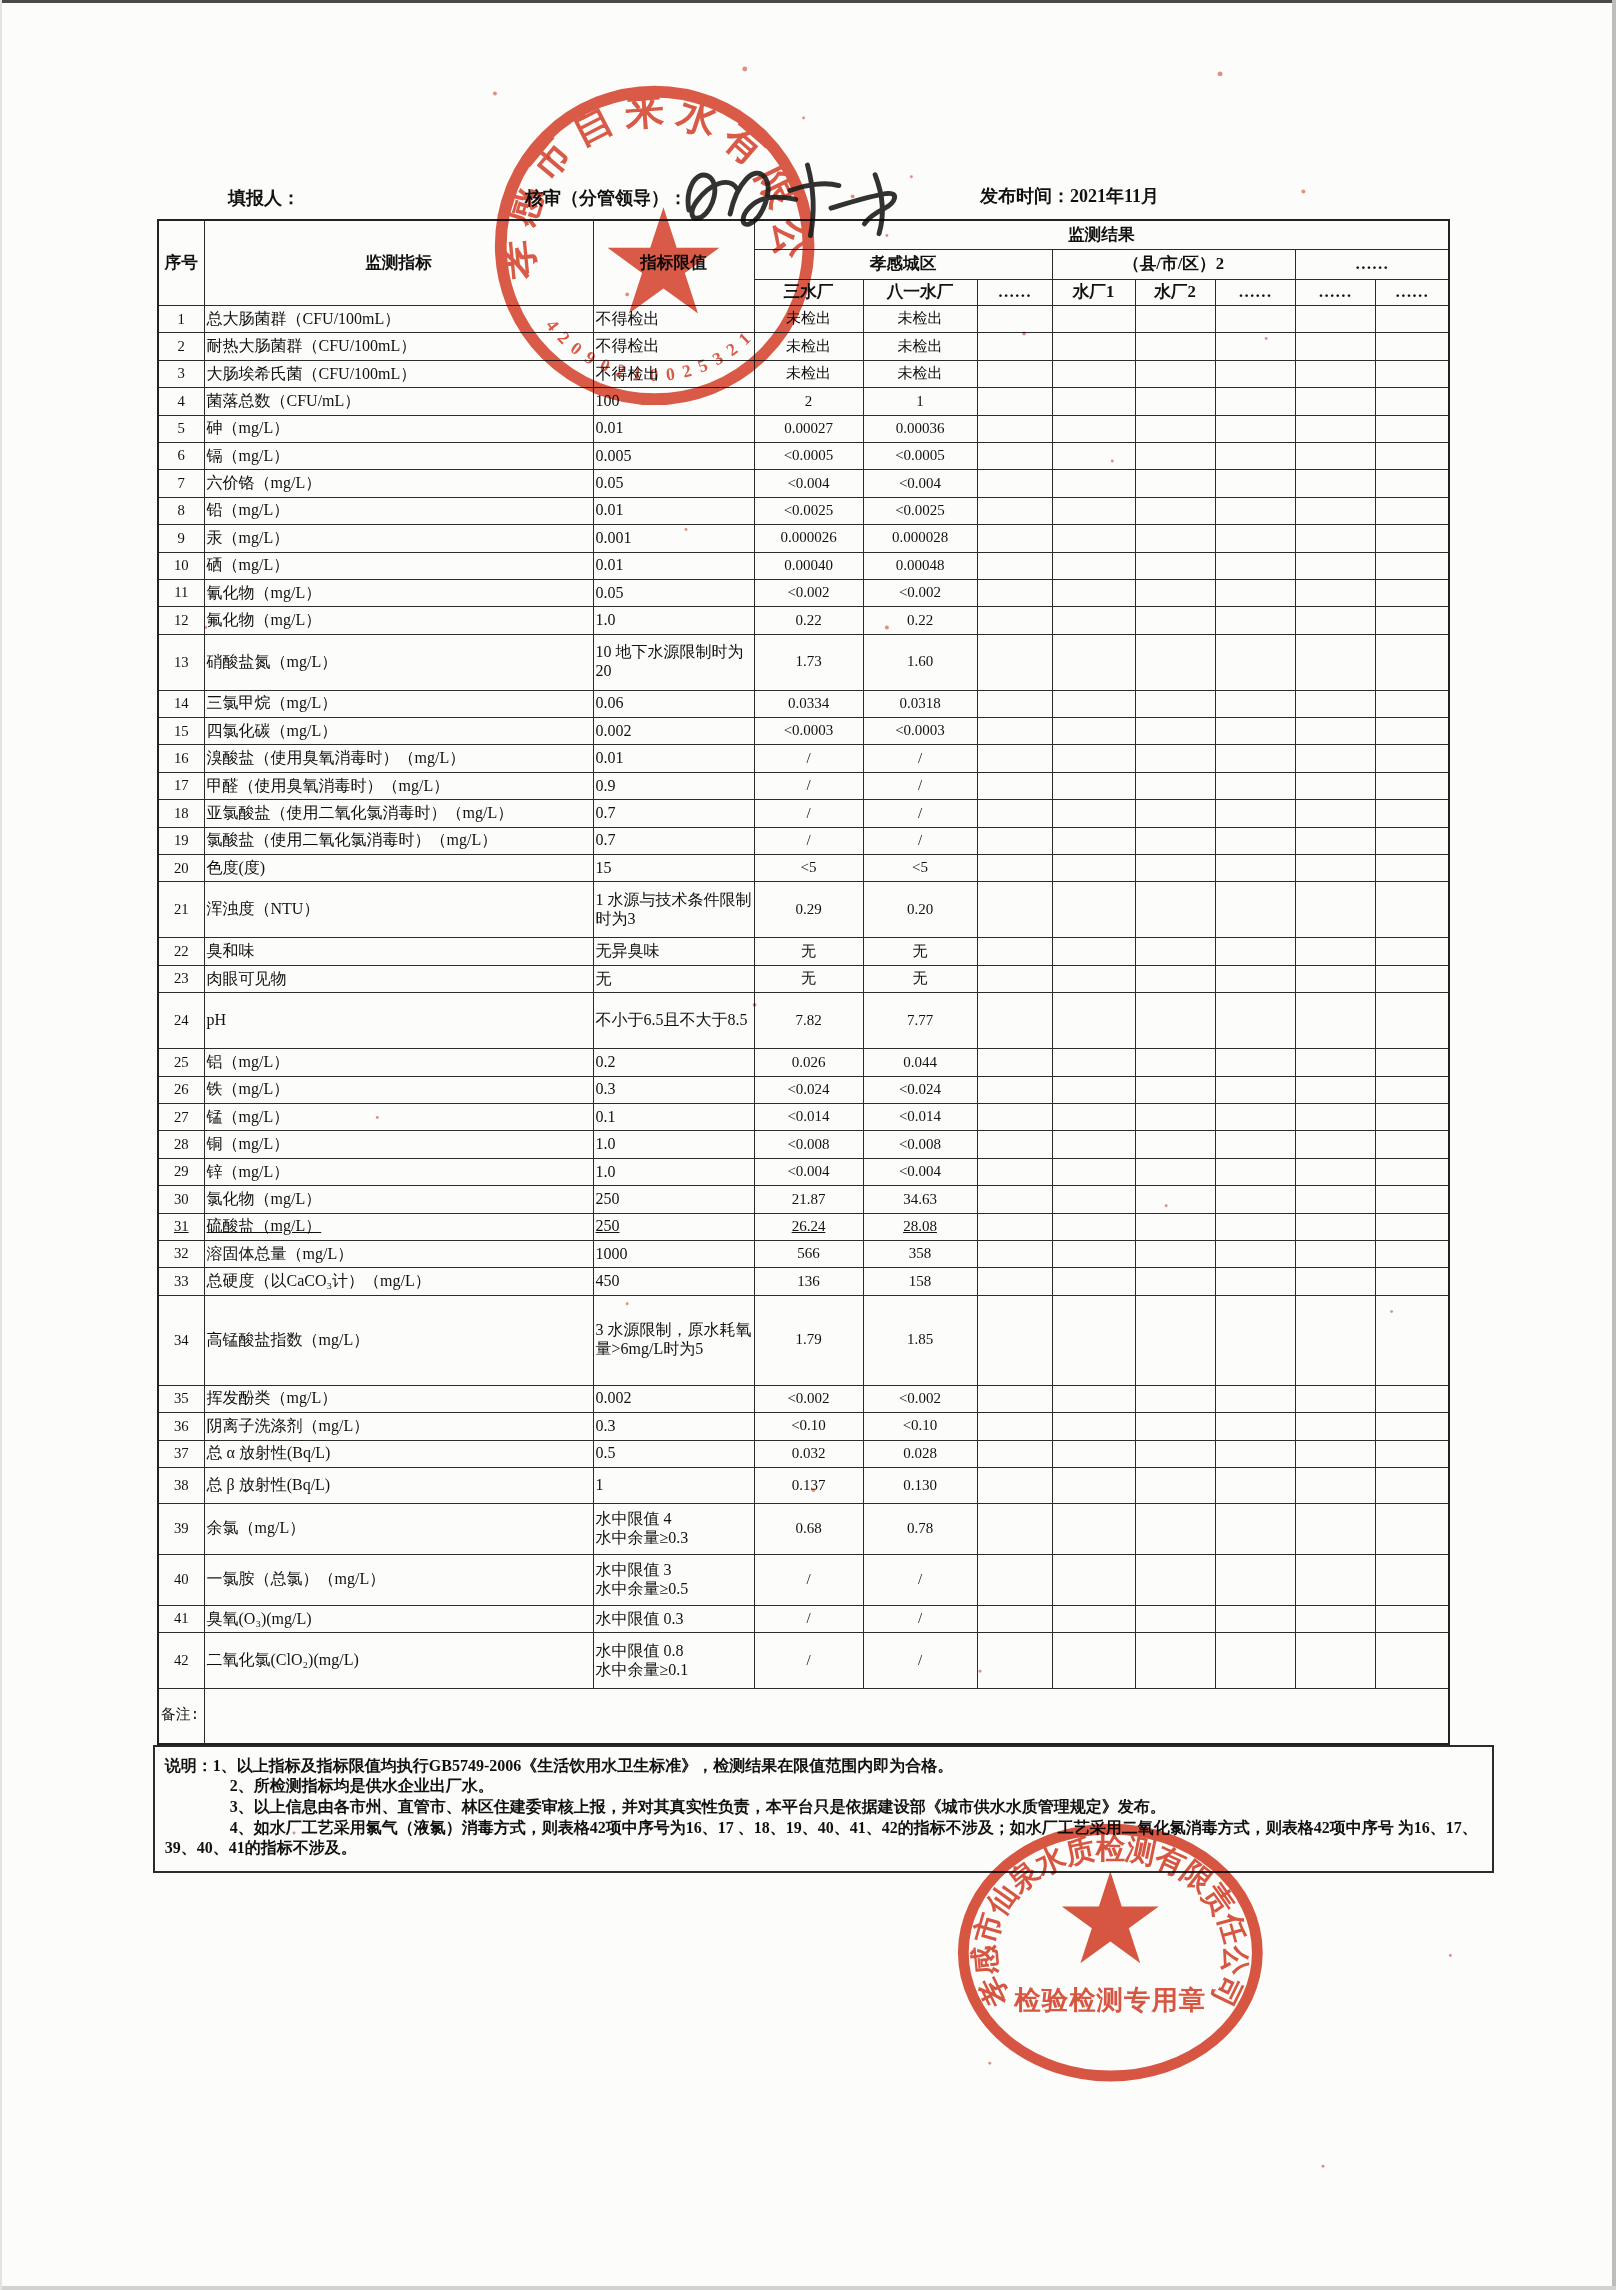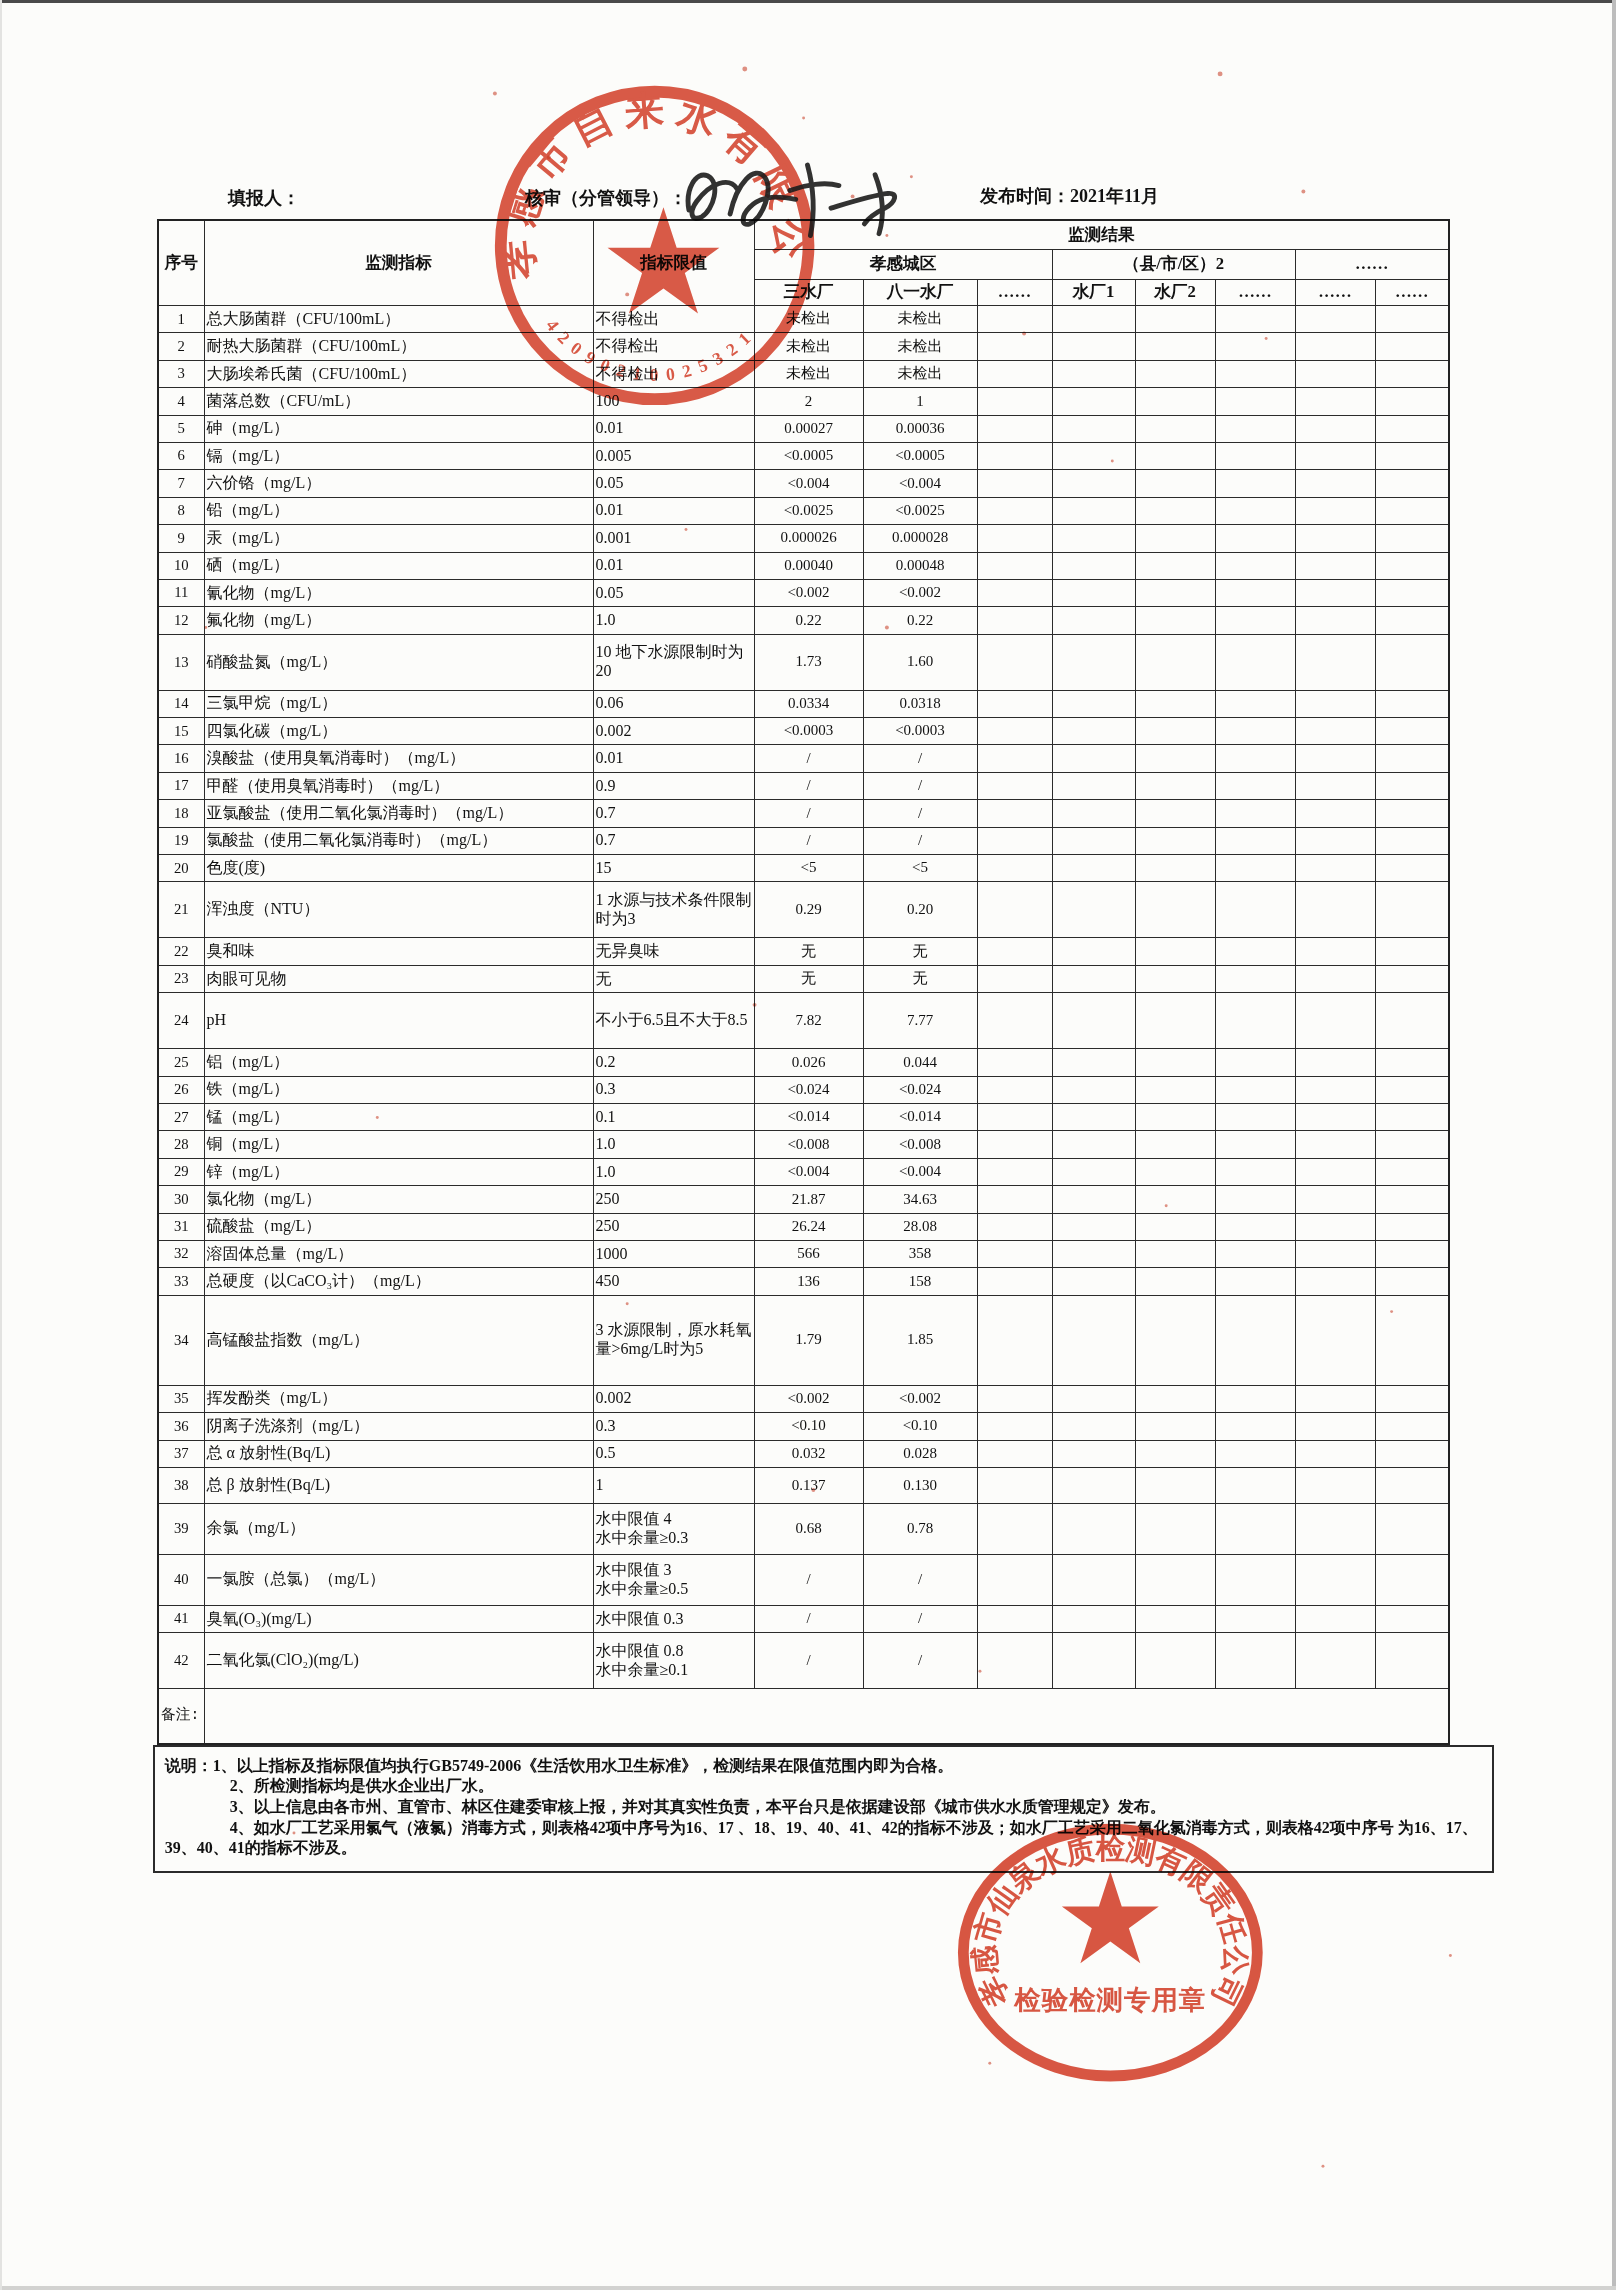--- a/index.html
+++ b/index.html
@@ -493,21 +493,21 @@
           <td class="limit">250</td>
           <td class="value">21.87</td>
           <td class="value">34.63</td>
           <td class="value"></td>
           <td class="value"></td>
           <td class="value"></td>
           <td class="value"></td>
           <td class="value"></td>
           <td class="value"></td>
         </tr>
-        <tr style="height: 27.4px;">
+        <tr style="height: 27.4px; text-decoration: underline;">
           <td class="seq">31</td>
           <td class="indicator">硫酸盐（mg/L）</td>
           <td class="limit">250</td>
           <td class="value">26.24</td>
           <td class="value">28.08</td>
           <td class="value"></td>
           <td class="value"></td>
           <td class="value"></td>
           <td class="value"></td>
           <td class="value"></td>

